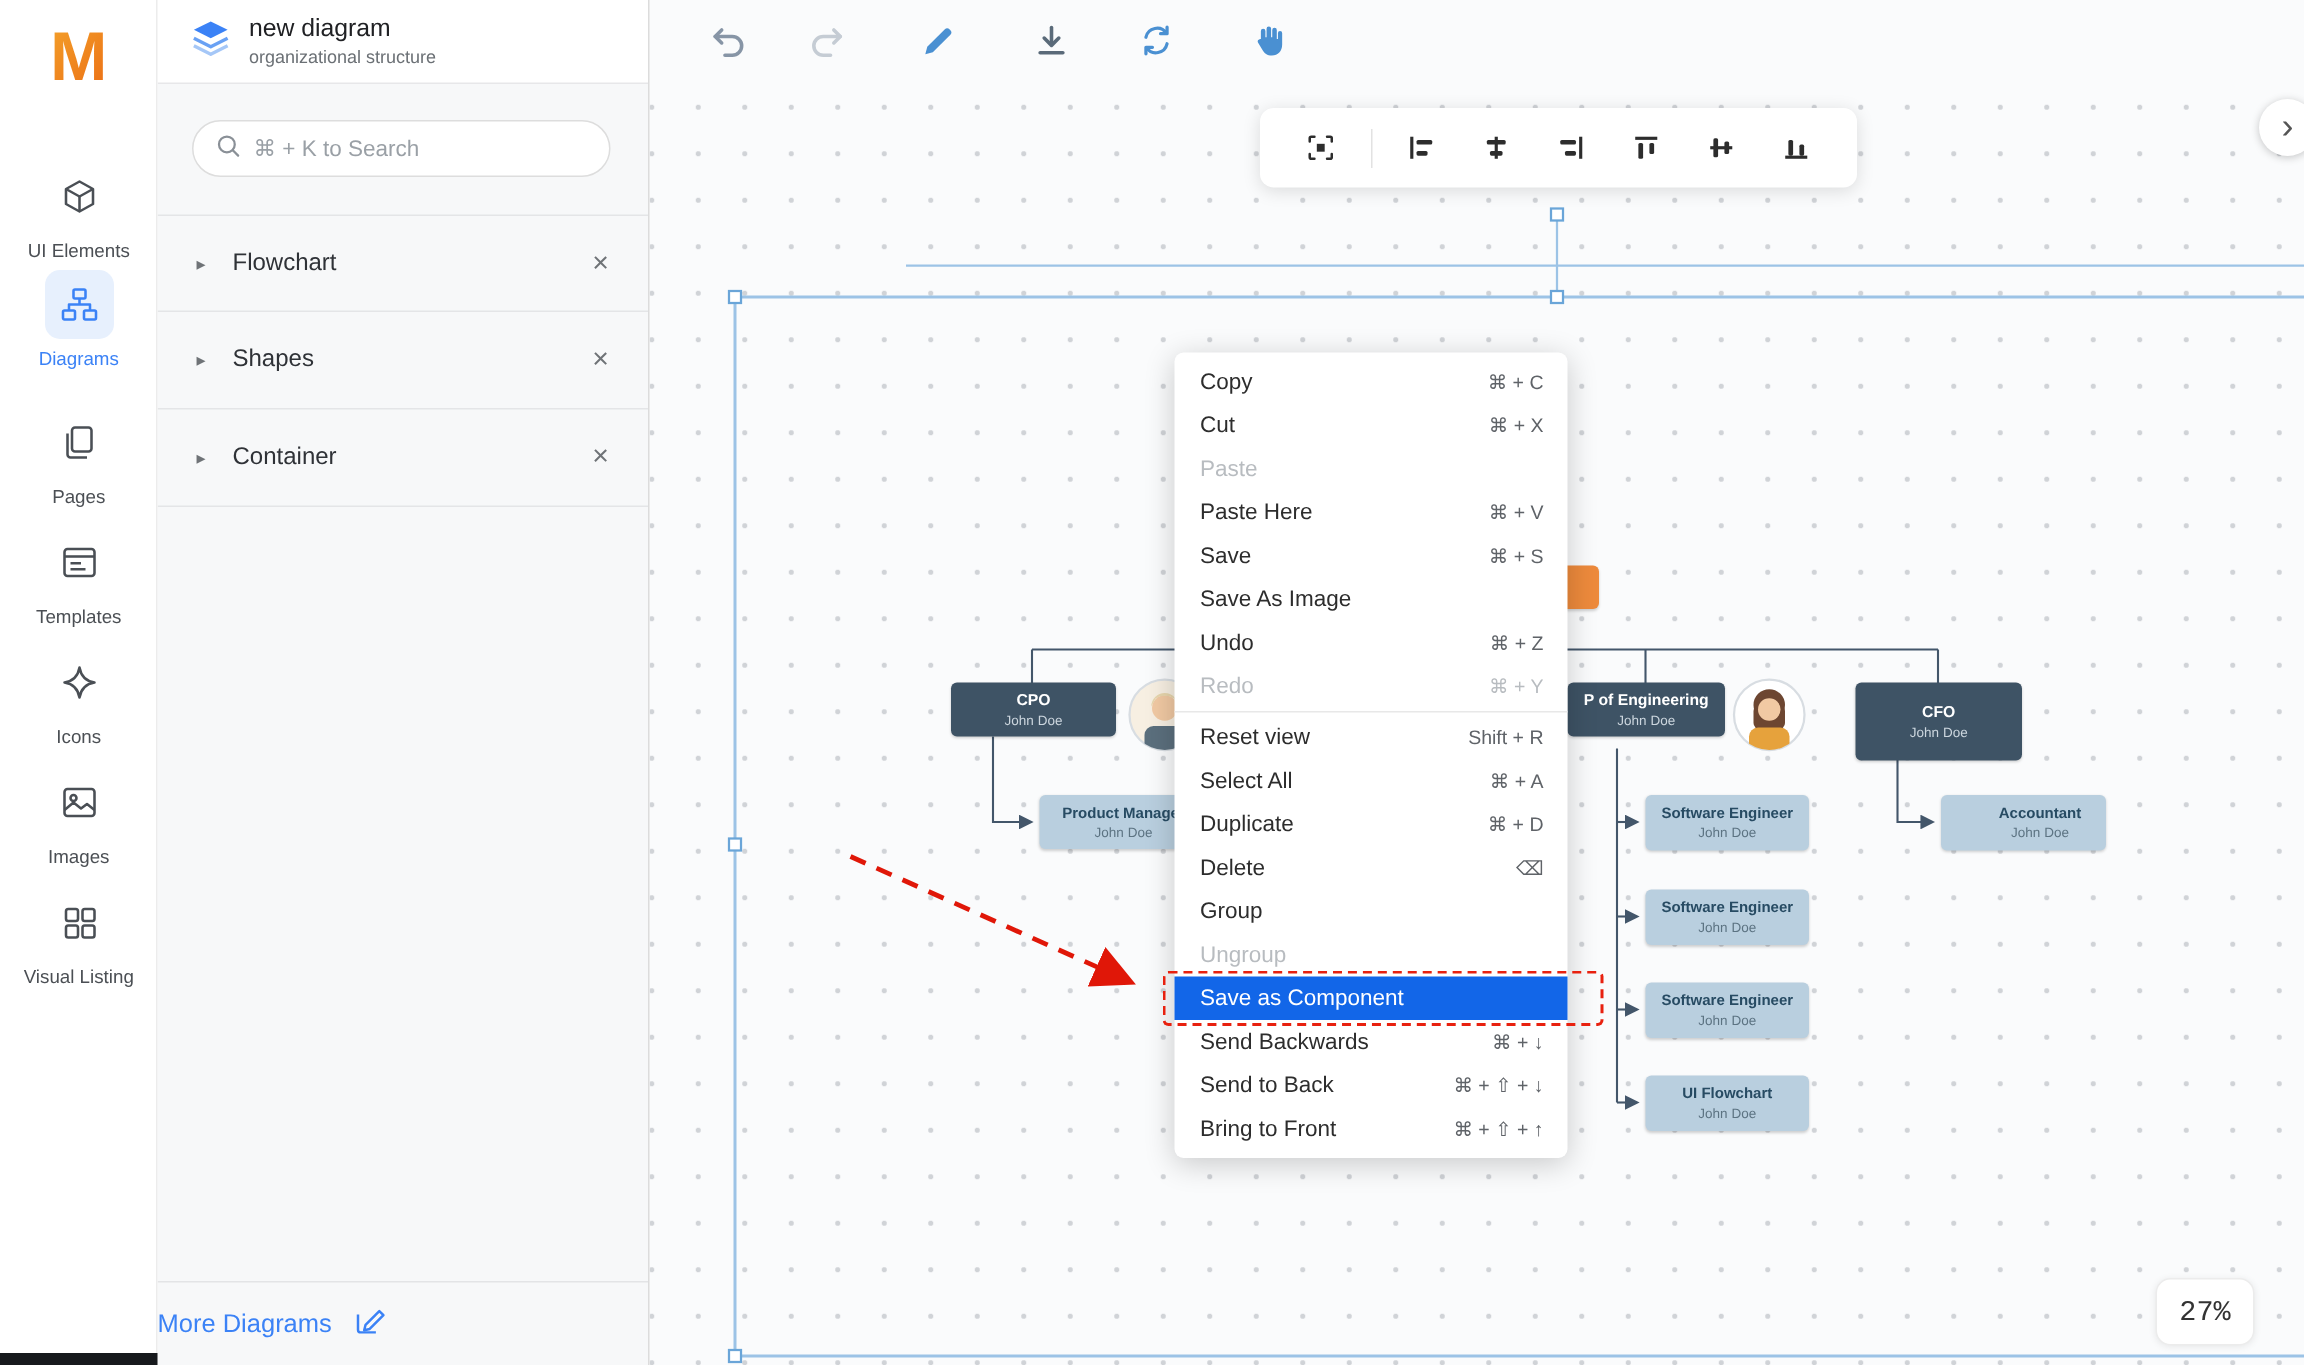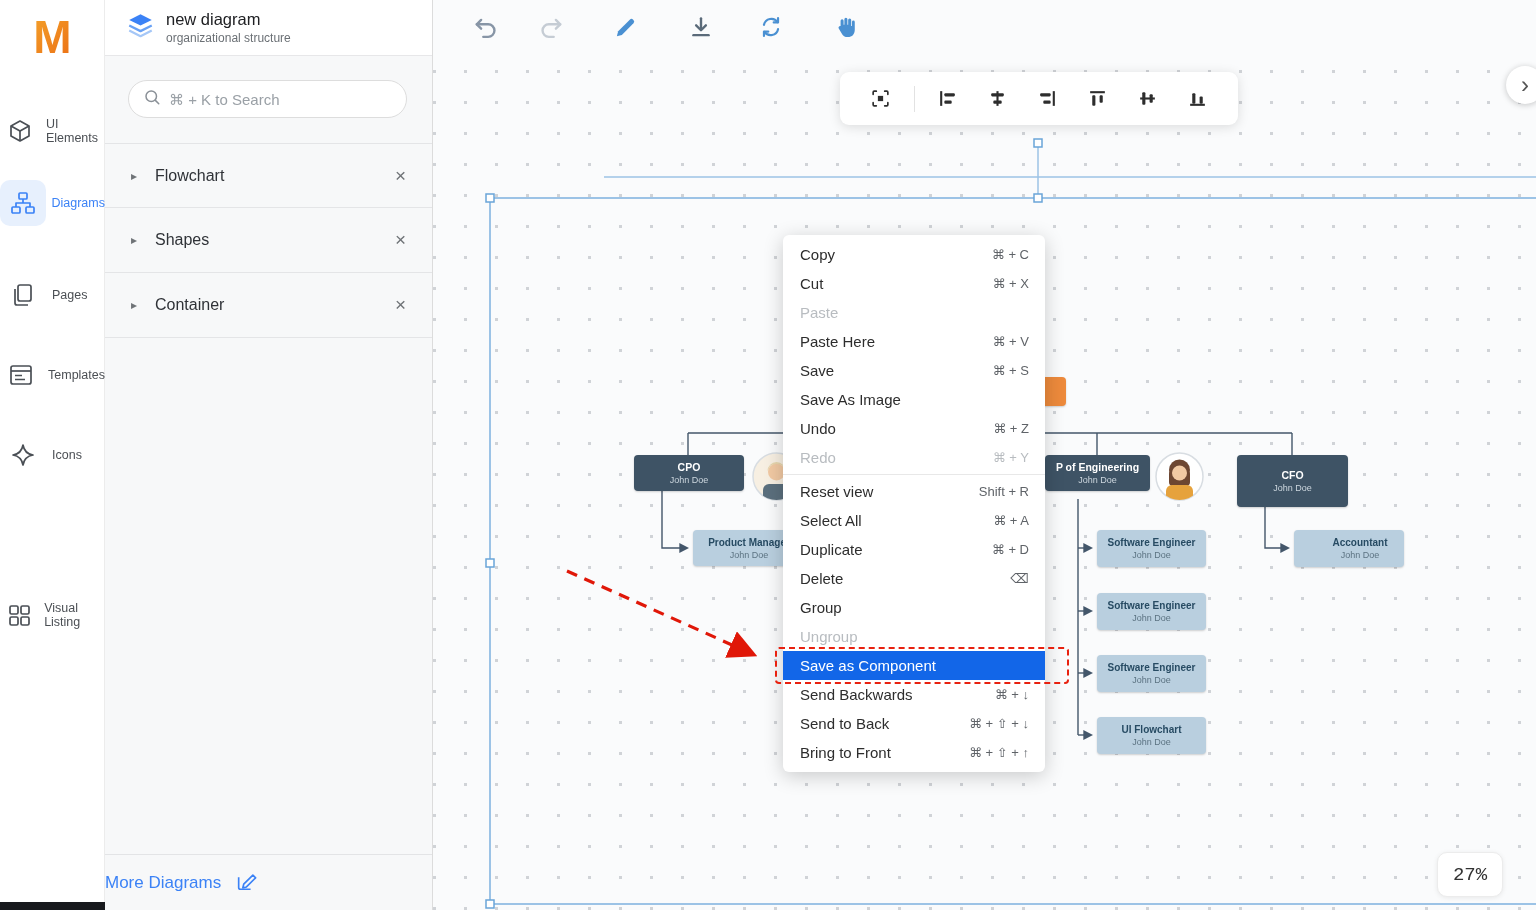--- a/index.html
+++ b/index.html
@@ -8,21 +8,21 @@
          font-family:"Liberation Sans","DejaVu Sans",sans-serif; background:#fff; }
 
   
   .nav-rail { position:absolute; left:0; top:0; width:105px; height:100%;
               background:#fff; border-right:1px solid #ececec; z-index:40; }
   .logo { position:absolute; top:10px; left:0; width:105px; text-align:center;
           font-size:46px; font-weight:800;
           background:linear-gradient(135deg,#f7b733,#e8590c);
           -webkit-background-clip:text; background-clip:text; color:transparent; }
   .nav-item { position:absolute; left:0; width:105px; display:flex;
-              flex-direction:row; align-items:center; gap:6px; cursor:pointer; }
+              flex-direction:column; align-items:center; gap:6px; cursor:pointer;justify-content:center; }
   .nav-ic { width:46px; height:46px; display:flex; align-items:center;
             justify-content:center; border-radius:10px; color:#4a4f55; }
   .nav-item.active .nav-ic { background:#e7f0fd; color:#3b82f6; }
   .nav-label { font-size:12.5px; color:#4b4f54; }
   .nav-item.active .nav-label { color:#3b82f6; }
   .rail-bottom-bar { position:absolute; left:0; bottom:0; width:105px; height:8px; background:#17191d; }
 
   
   .panel { position:absolute; left:105px; top:0; width:328px; height:100%;
            background:#f7f8f9; border-right:1px solid #dcdcdc; z-index:35; }
@@ -277,20 +277,30 @@
 
     <div class="nav-item" style="top:432px;">
       <span class="nav-ic">
         <svg width="26" height="26" viewBox="0 0 26 26" fill="none" stroke="currentColor" stroke-width="1.7" stroke-linejoin="round">
             <path d="M13 3 C14 9 17 12 23 13 C17 14 14 17 13 23 C12 17 9 14 3 13 C9 12 12 9 13 3 Z"></path>
           </svg>
       </span>
       <span class="nav-label">Icons</span>
     </div>
 
+    <div class="nav-item" style="top:512px;">
+      <span class="nav-ic">
+        <svg width="26" height="26" viewBox="0 0 26 26" fill="none" stroke="currentColor" stroke-width="1.7" stroke-linejoin="round">
+            <rect x="3" y="4" width="20" height="18" rx="2"></rect>
+            <circle cx="9" cy="10" r="2"></circle>
+            <path d="M3 18 l6 -5 5 4 4 -3 5 4"></path>
+          </svg>
+      </span>
+      <span class="nav-label">Images</span>
+    </div>
 
     <div class="nav-item" style="top:592px;">
       <span class="nav-ic">
         <svg width="26" height="26" viewBox="0 0 26 26" fill="none" stroke="currentColor" stroke-width="1.7" stroke-linejoin="round">
             <rect x="4" y="4" width="8" height="8" rx="1.5"></rect>
             <rect x="15" y="4" width="8" height="8" rx="1.5"></rect>
             <rect x="4" y="15" width="8" height="8" rx="1.5"></rect>
             <rect x="15" y="15" width="8" height="8" rx="1.5"></rect>
           </svg>
       </span>

